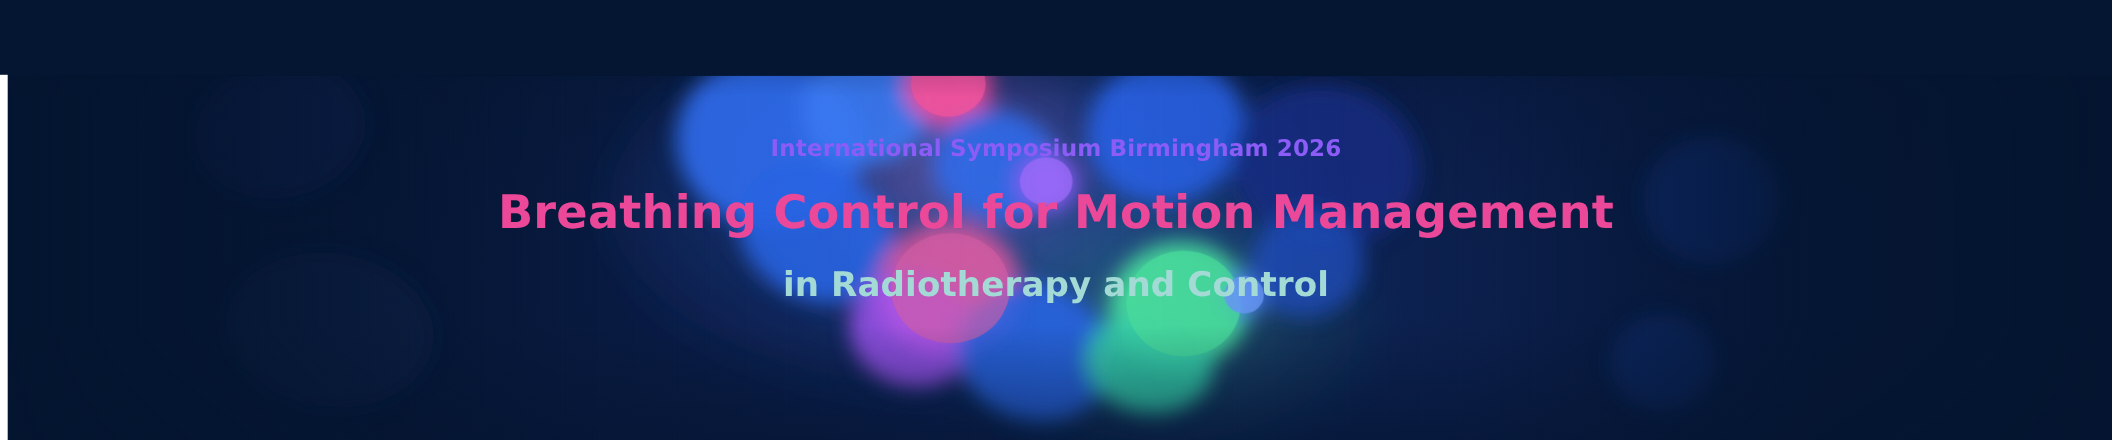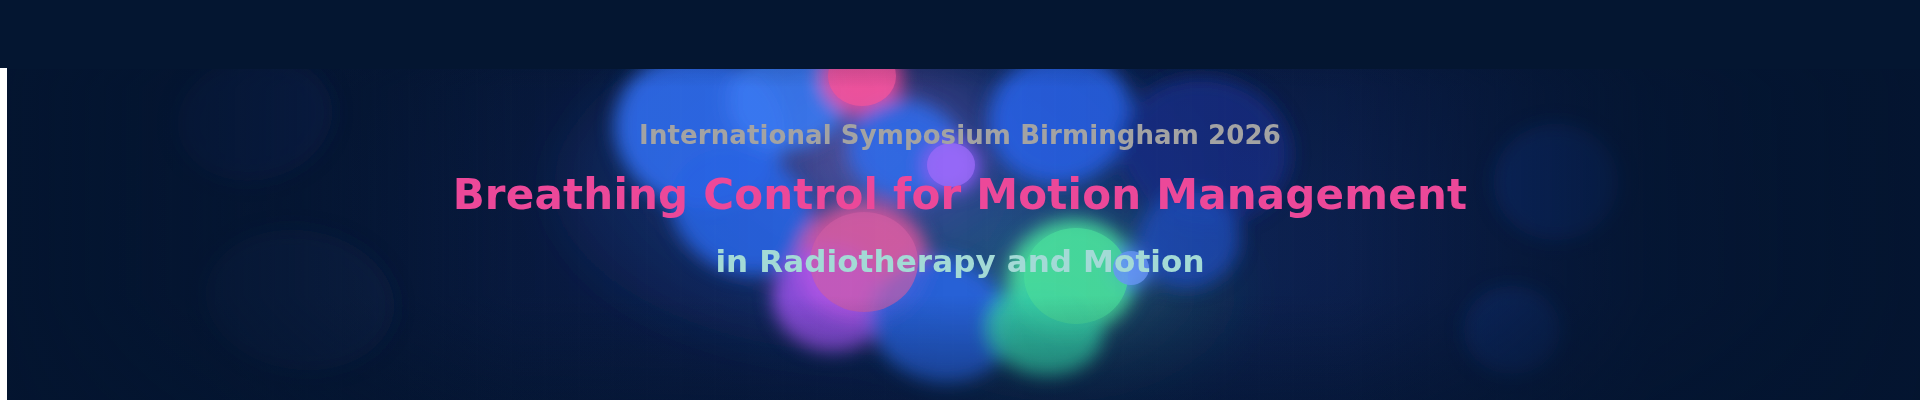--- a/index.html
+++ b/index.html
@@ -77,24 +77,24 @@
     width:1920px; height:400px;
     z-index:25;
     display:flex;
     flex-direction:column;
     align-items:center;
     justify-content:center;
     text-align:center;
     pointer-events:none;
   }
   .eyebrow{
-    font-size:26px;
+    font-size:21px;
     font-weight:700;
     letter-spacing:0.1px;
-    color:#a3a3a3;
+    color:#8b5cf6;
     margin:0 0 22px 0;
     line-height:1.1;
   }
   .headline{
     font-size:42px;
     font-weight:700;
     letter-spacing:0.2px;
     color:#ec4899;
     margin:0 0 26px 0;
     line-height:1.12;
@@ -215,16 +215,16 @@
 
   <div class="vignette"></div>
 
   <div class="top-band"></div>
 
   <div class="edge-strip"></div>
 
   <div class="text-wrap">
     <div class="eyebrow">International Symposium Birmingham 2026</div>
     <h1 class="headline">Breathing Control for Motion Management</h1>
-    <div class="subhead">in Radiotherapy and Motion</div>
+    <div class="subhead">in Radiotherapy and Control</div>
   </div>
 
 </div>
 
 </body></html>

